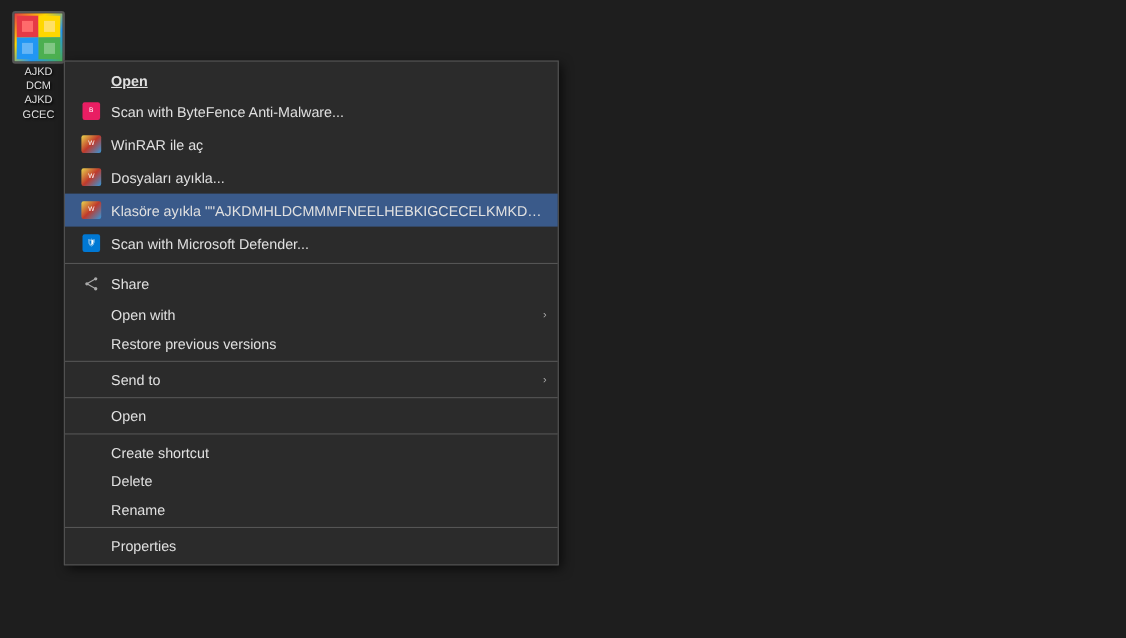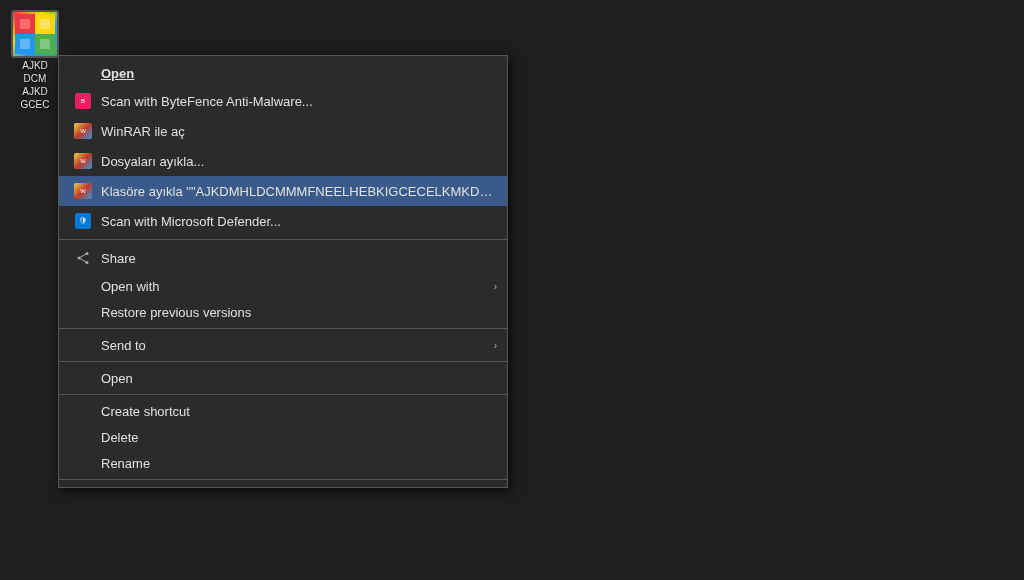--- a/index.html
+++ b/index.html
@@ -278,14 +278,18 @@
     <span>Delete</span>
   </div>
 
   <div class="menu-item">
     <span class="no-icon"></span>
     <span>Rename</span>
   </div>
 
   <div class="menu-separator"></div>
 
+  <div class="menu-item">
+    <span class="no-icon"></span>
+    <span>Properties</span>
+  </div>
 
 </div>
 
 </body></html>

